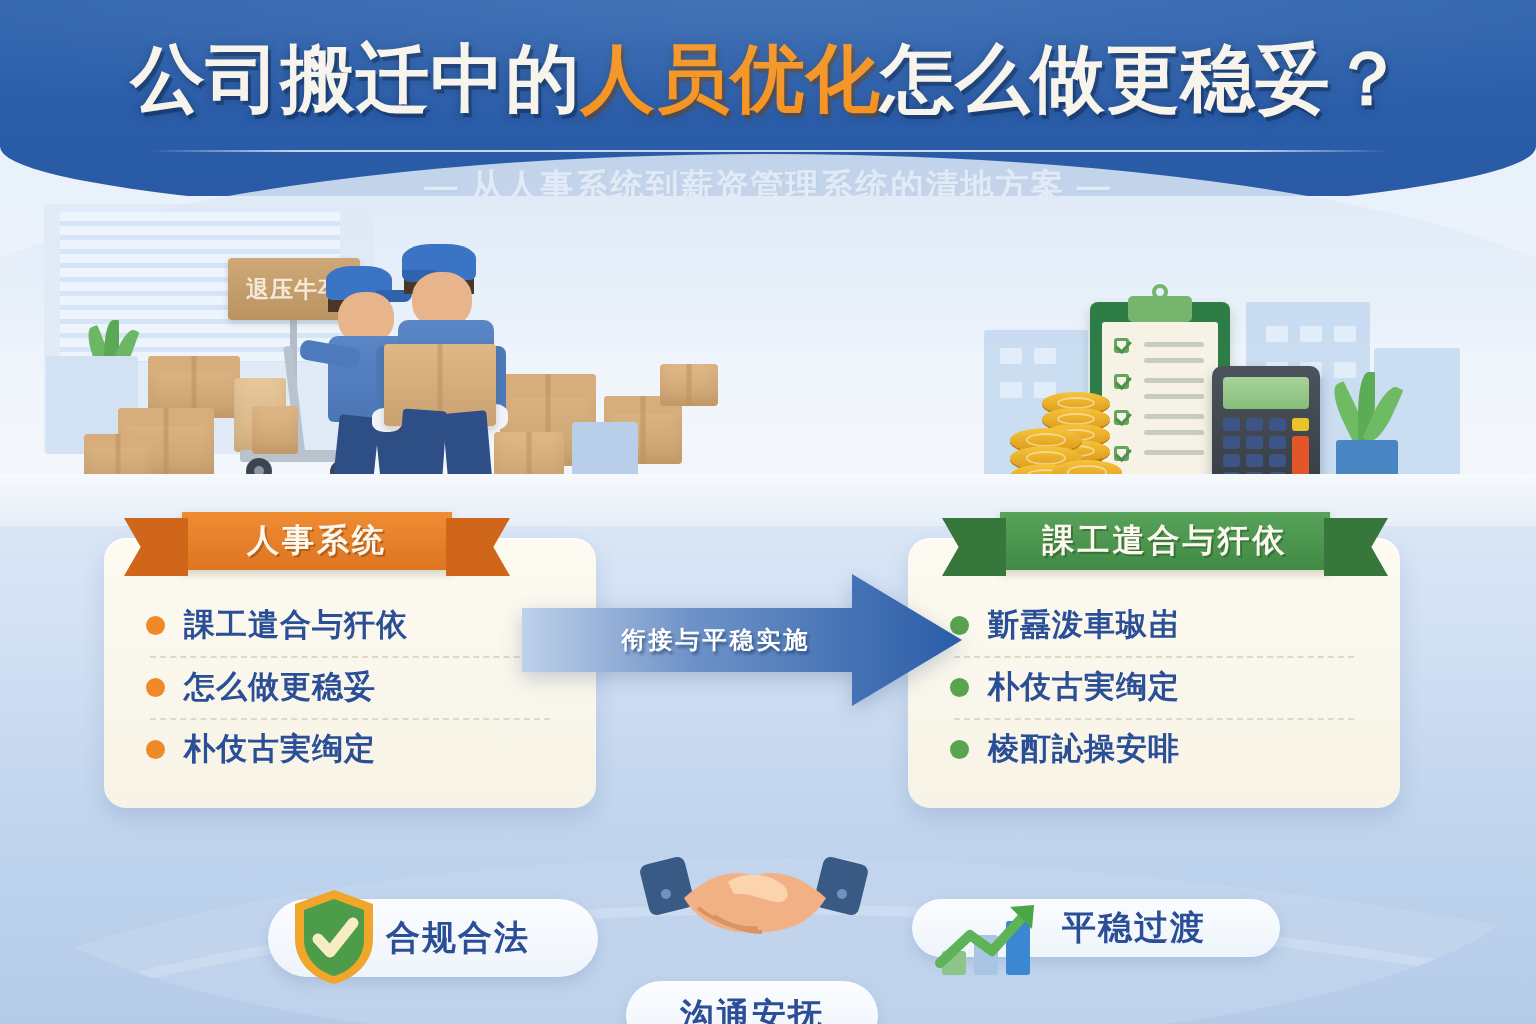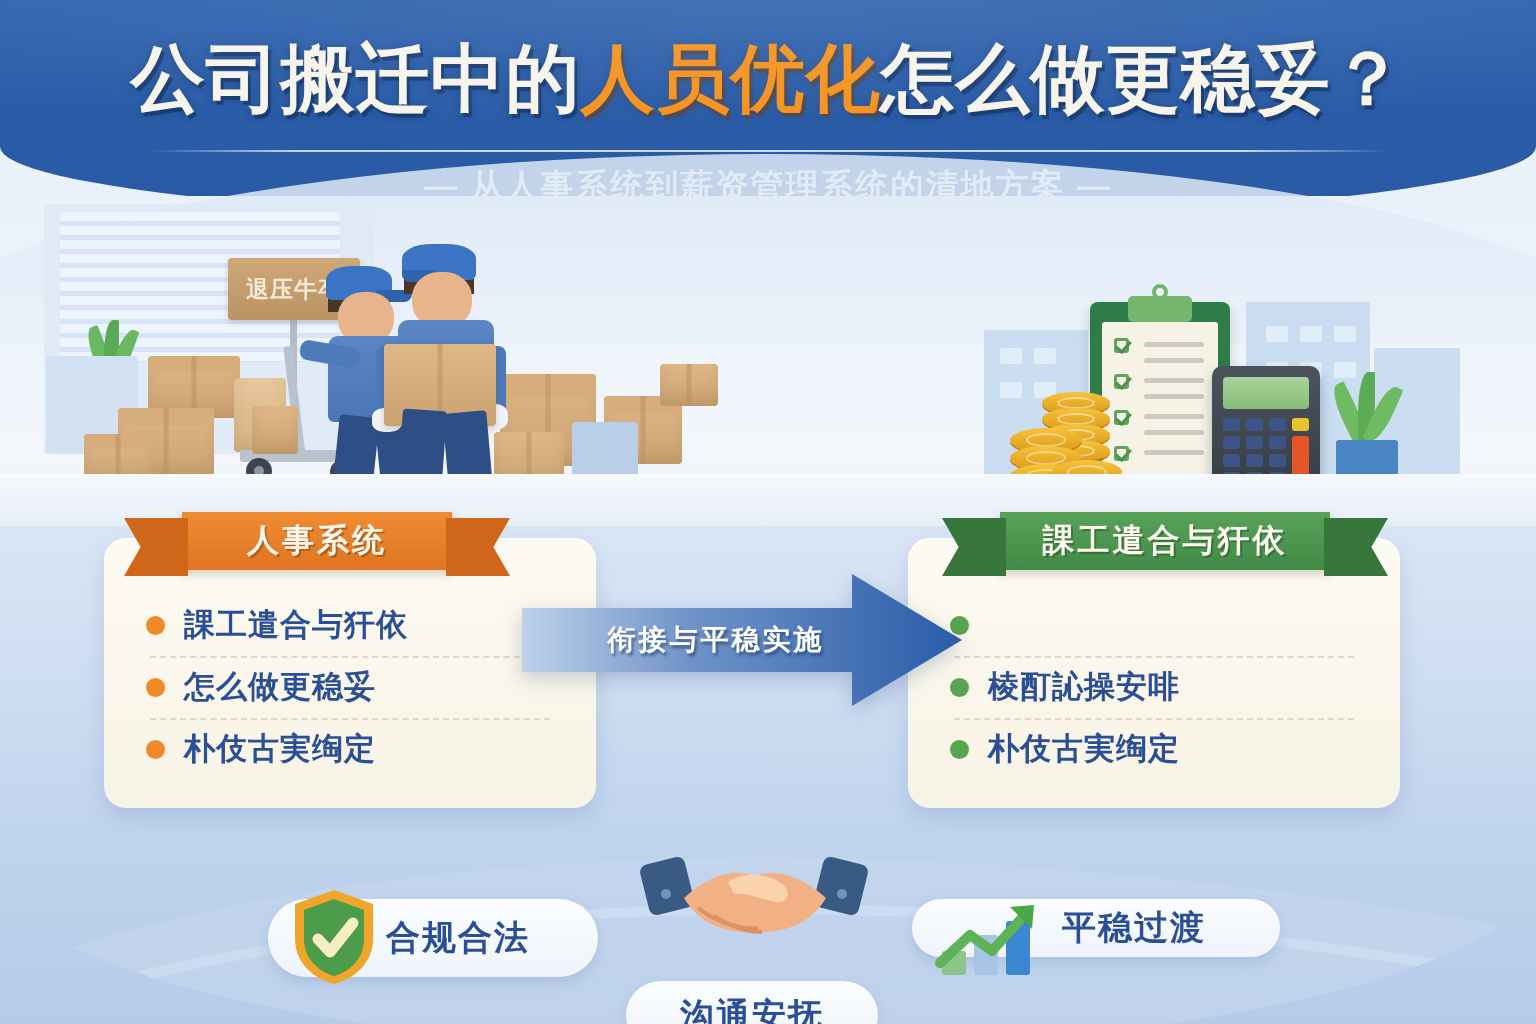--- a/index.html
+++ b/index.html
@@ -158,21 +158,21 @@
   .dot.g{ background:#5aa34f; }
   .li .txt{ font-size:31px; font-weight:800; color:#2b4f96; letter-spacing:1px; white-space:nowrap; }
 
   
   .arrow{ position:absolute; left:522px; top:570px; width:440px; height:140px; z-index:4; }
   .arrow svg{ display:block; filter: drop-shadow(0 6px 10px rgba(40,70,120,.25)); }
   .arrow-label{
     position:absolute; left:0; top:0; width:440px; height:140px;
     display:flex; align-items:center; justify-content:center;
     padding-right:52px;
-    font-size:28px; font-weight:900; color:#fff; letter-spacing:3px; white-space:nowrap;
+    font-size:24px; font-weight:900; color:#fff; letter-spacing:3px; white-space:nowrap;
     text-shadow: 2px 3px 3px rgba(18,46,92,.55);
   }
 
   
   .badge{
     position:absolute; display:flex; align-items:center;
     background: linear-gradient(180deg,#fbfdff,#eef4fb);
     border-radius:44px; box-shadow:0 6px 14px rgba(70,105,160,.18);margin-top:47px;
   }
   .badge .bl{ font-size:34px; font-weight:800; color:#2b4f96; letter-spacing:2px; white-space:nowrap; }
@@ -398,28 +398,29 @@
           <div class="sh"></div>
         </div>
       <span>課工遣合与犴依</span>
       <div class="tail r">
           <div class="sh"></div>
         </div>
     </div>
     <div class="list">
       <div class="li">
         <span class="dot g"></span>
+        <span class="txt">斳舙泼車琡峀</span>
+      </div>
+      <div class="li">
+        <span class="dot g"></span>
+        <span class="txt">朴伎古実绹定</span>
       </div>
       <div class="li">
         <span class="dot g"></span>
         <span class="txt">棱酊訫操安啡</span>
-      </div>
-      <div class="li">
-        <span class="dot g"></span>
-        <span class="txt">朴伎古実绹定</span>
       </div>
     </div>
   </div>
 
   <div class="arrow">
     <svg width="440" height="140" viewBox="0 0 440 140">
       <defs>
         <linearGradient id="ag" x1="0" y1="0" x2="1" y2="0">
           <stop offset="0%" stop-color="#bed1ea"></stop>
           <stop offset="38%" stop-color="#6f93c8"></stop>

